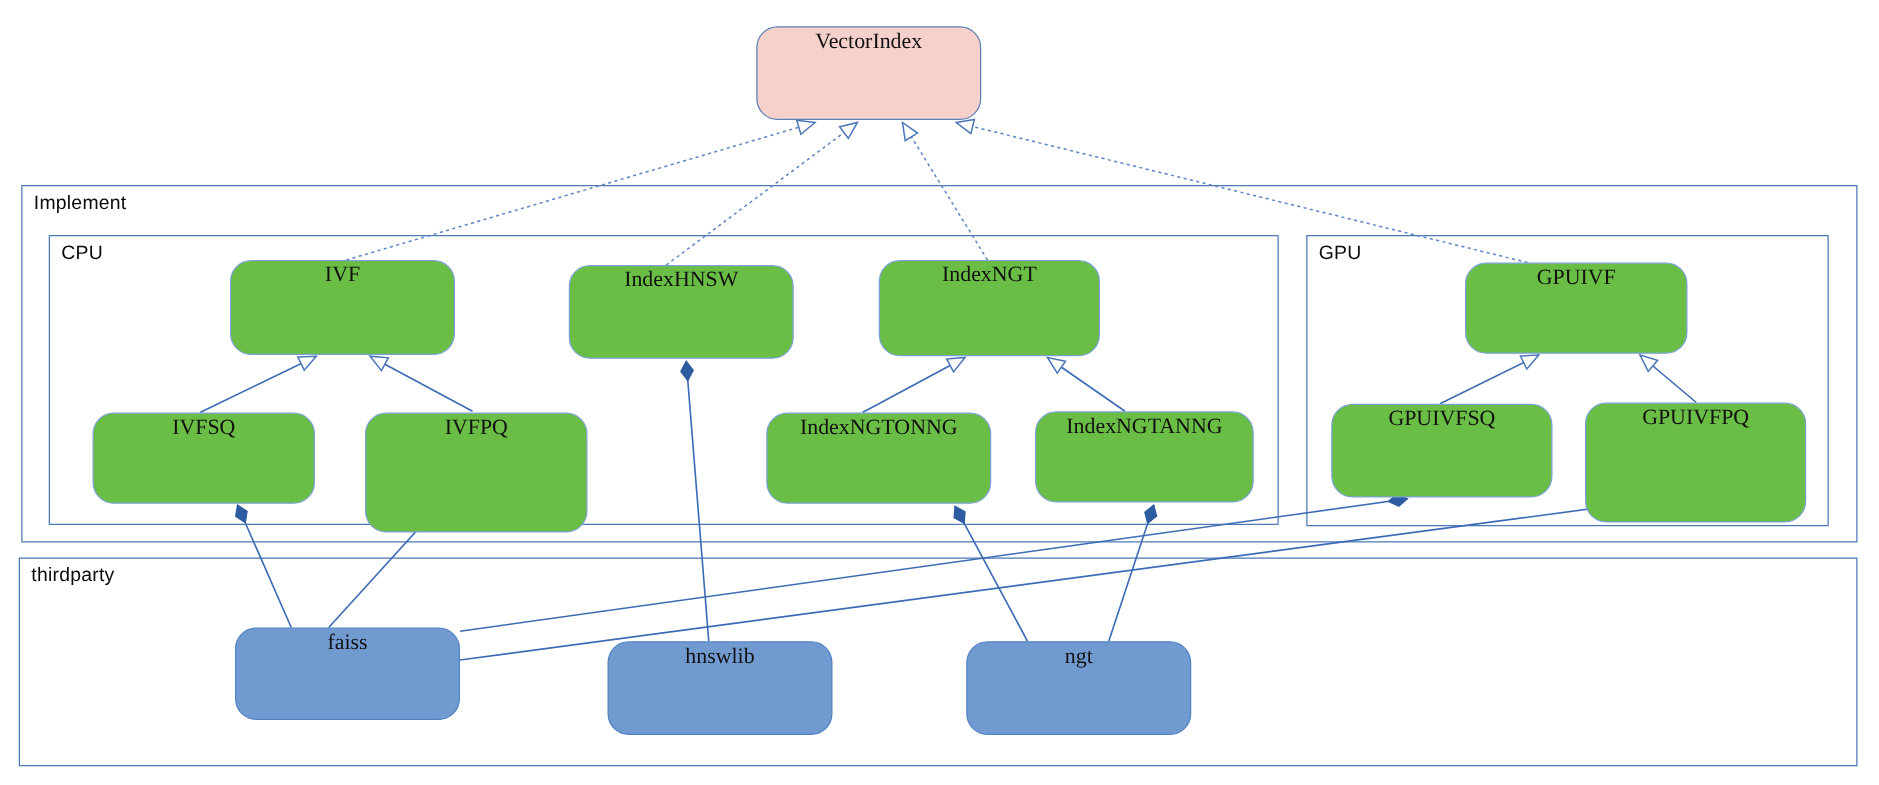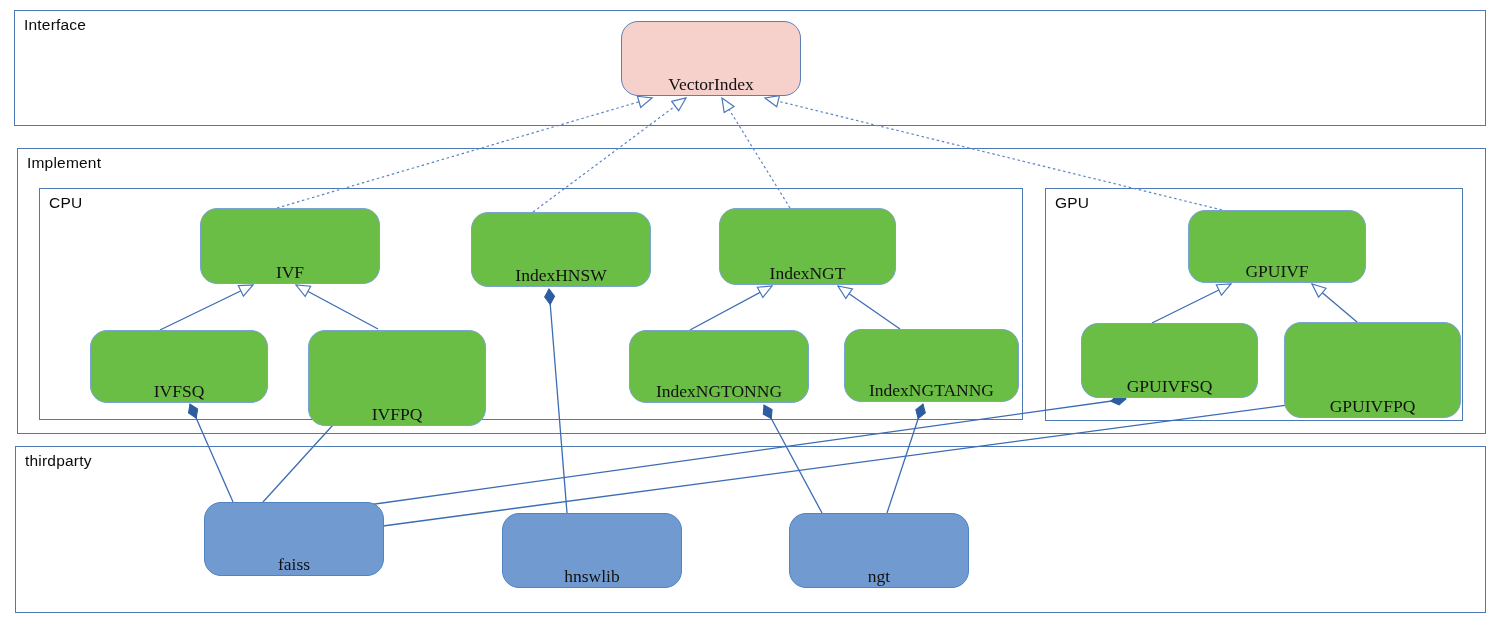--- a/index.html
+++ b/index.html
@@ -32,42 +32,38 @@
     text-decoration-color:#cf2e24;
     text-decoration-thickness:1px;
     text-underline-offset:3px;
   }
   
   .node{
     position:absolute;
     border-radius:17px;
     box-sizing:border-box;
     display:flex;
-    align-items:flex-end;
+    align-items:flex-start;
     justify-content:center;
     z-index:2;
     font-family:"Liberation Serif",serif;
     font-size:17.5px;
     color:#111111;
-    margin-left:16px;
   }
   .node.green{background:#6abe45;border:1.5px solid #7ba3d2;}
   .node.pink{background:#f6d1cc;border:1.5px solid #5d7fb8;}
   .node.blue{background:#719bd0;border:1.5px solid #4f83c3;}
   .edge{fill:none;stroke:#3c6cb5;stroke-width:1.3px;}
   .edge.dashed{stroke:#5b85c6;stroke-width:1.2px;stroke-dasharray:2.5 2.7;}
 </style>
 </head>
 <body>
 
 <div class="diagram">
 
-  <div class="section" style="left:14px;top:10px;width:1472px;height:116px">
-    <span class="section-label">Interface</span>
-  </div>
 
   <div class="section" style="left:17px;top:148px;width:1469px;height:286px">
     <span class="section-label">Implement</span>
   </div>
 
   <div class="section" style="left:39px;top:188px;width:984px;height:232px">
     <span class="section-label">CPU</span>
   </div>
 
   <div class="section" style="left:1045px;top:188px;width:418px;height:233px">

